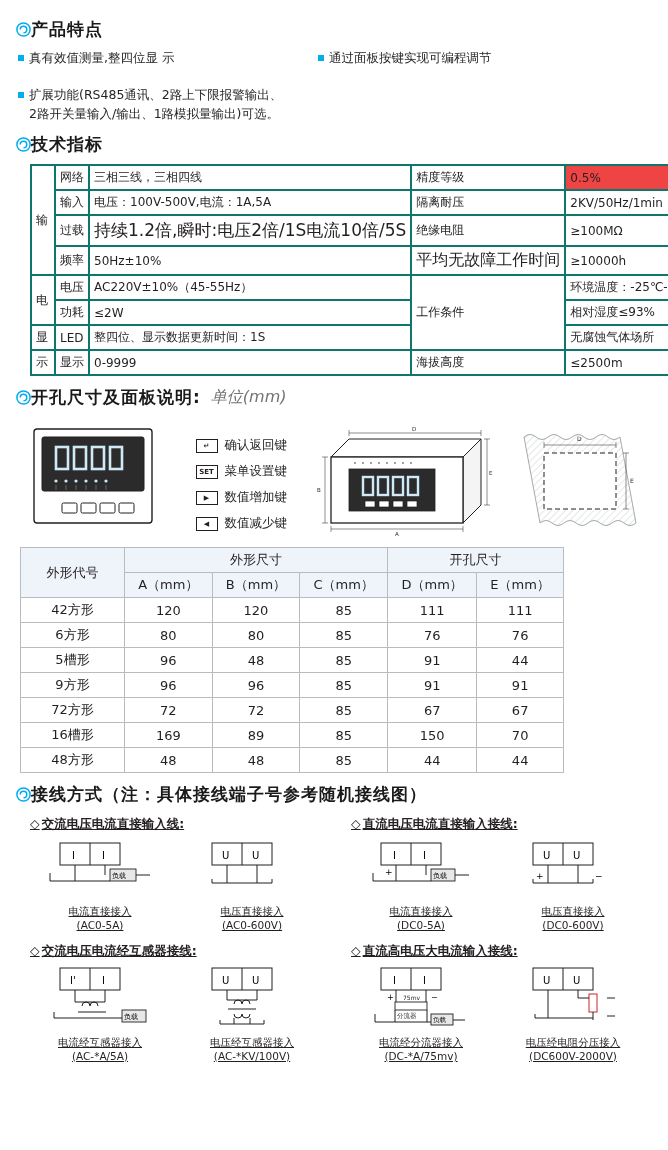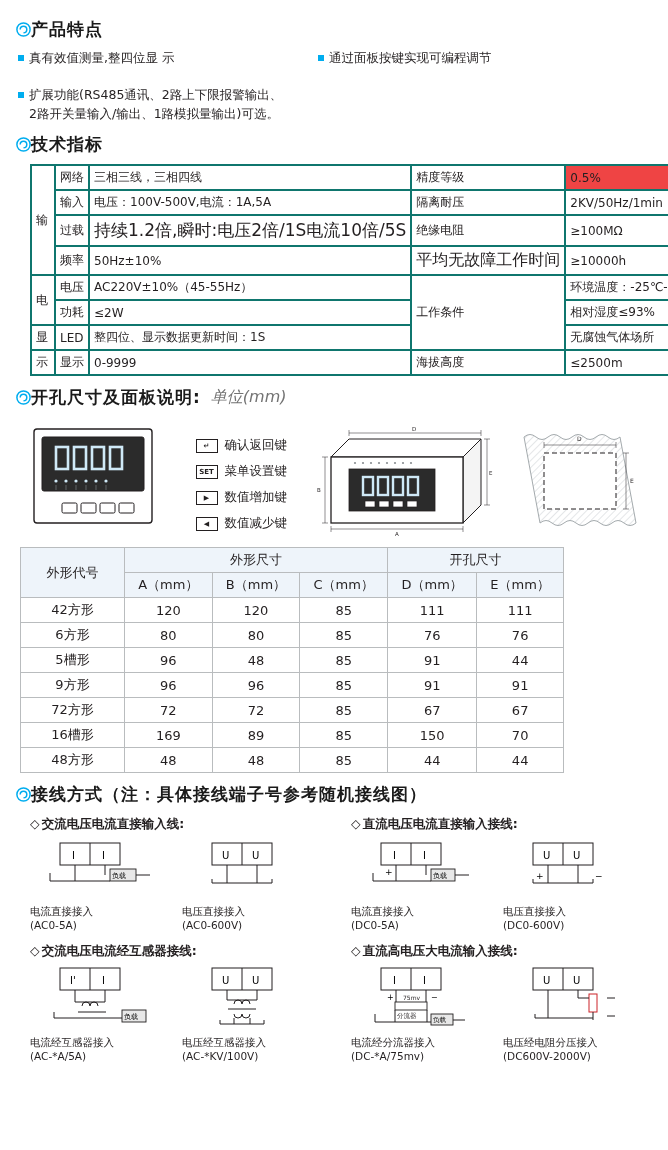--- a/index.html
+++ b/index.html
@@ -110,31 +110,32 @@
     font-weight: normal;
   }
   table.dim thead td, table.dim thead th { background: #eef4fa; }
 
   
   .wire-grid {
     display: grid;
     grid-template-columns: 1fr 1fr;
     gap: 10px 16px;
     margin: 10px 0 0 18px;
+    text-decoration: underline;
   }
   .wire-title {
     font-size: 12.5px;
     font-weight: bold;
     margin-bottom: 4px;
   }
   .wire-title .dia { color:#231f20; font-weight:normal; margin-right:2px; }
   .wire-pair { display: flex; gap: 12px; }
   .wire-box { width: 140px; }
   .wire-cap {
-    font-size: 10.5px; line-height:1.35; margin-top:2px;
+    text-align:center; font-size: 10.5px; line-height:1.35; margin-top:2px;
   }
   svg { overflow: visible; }
 </style>
 </head>
 <body>
 
 <div class="page">
 
   <div class="sec-head">
     <span class="ico">

